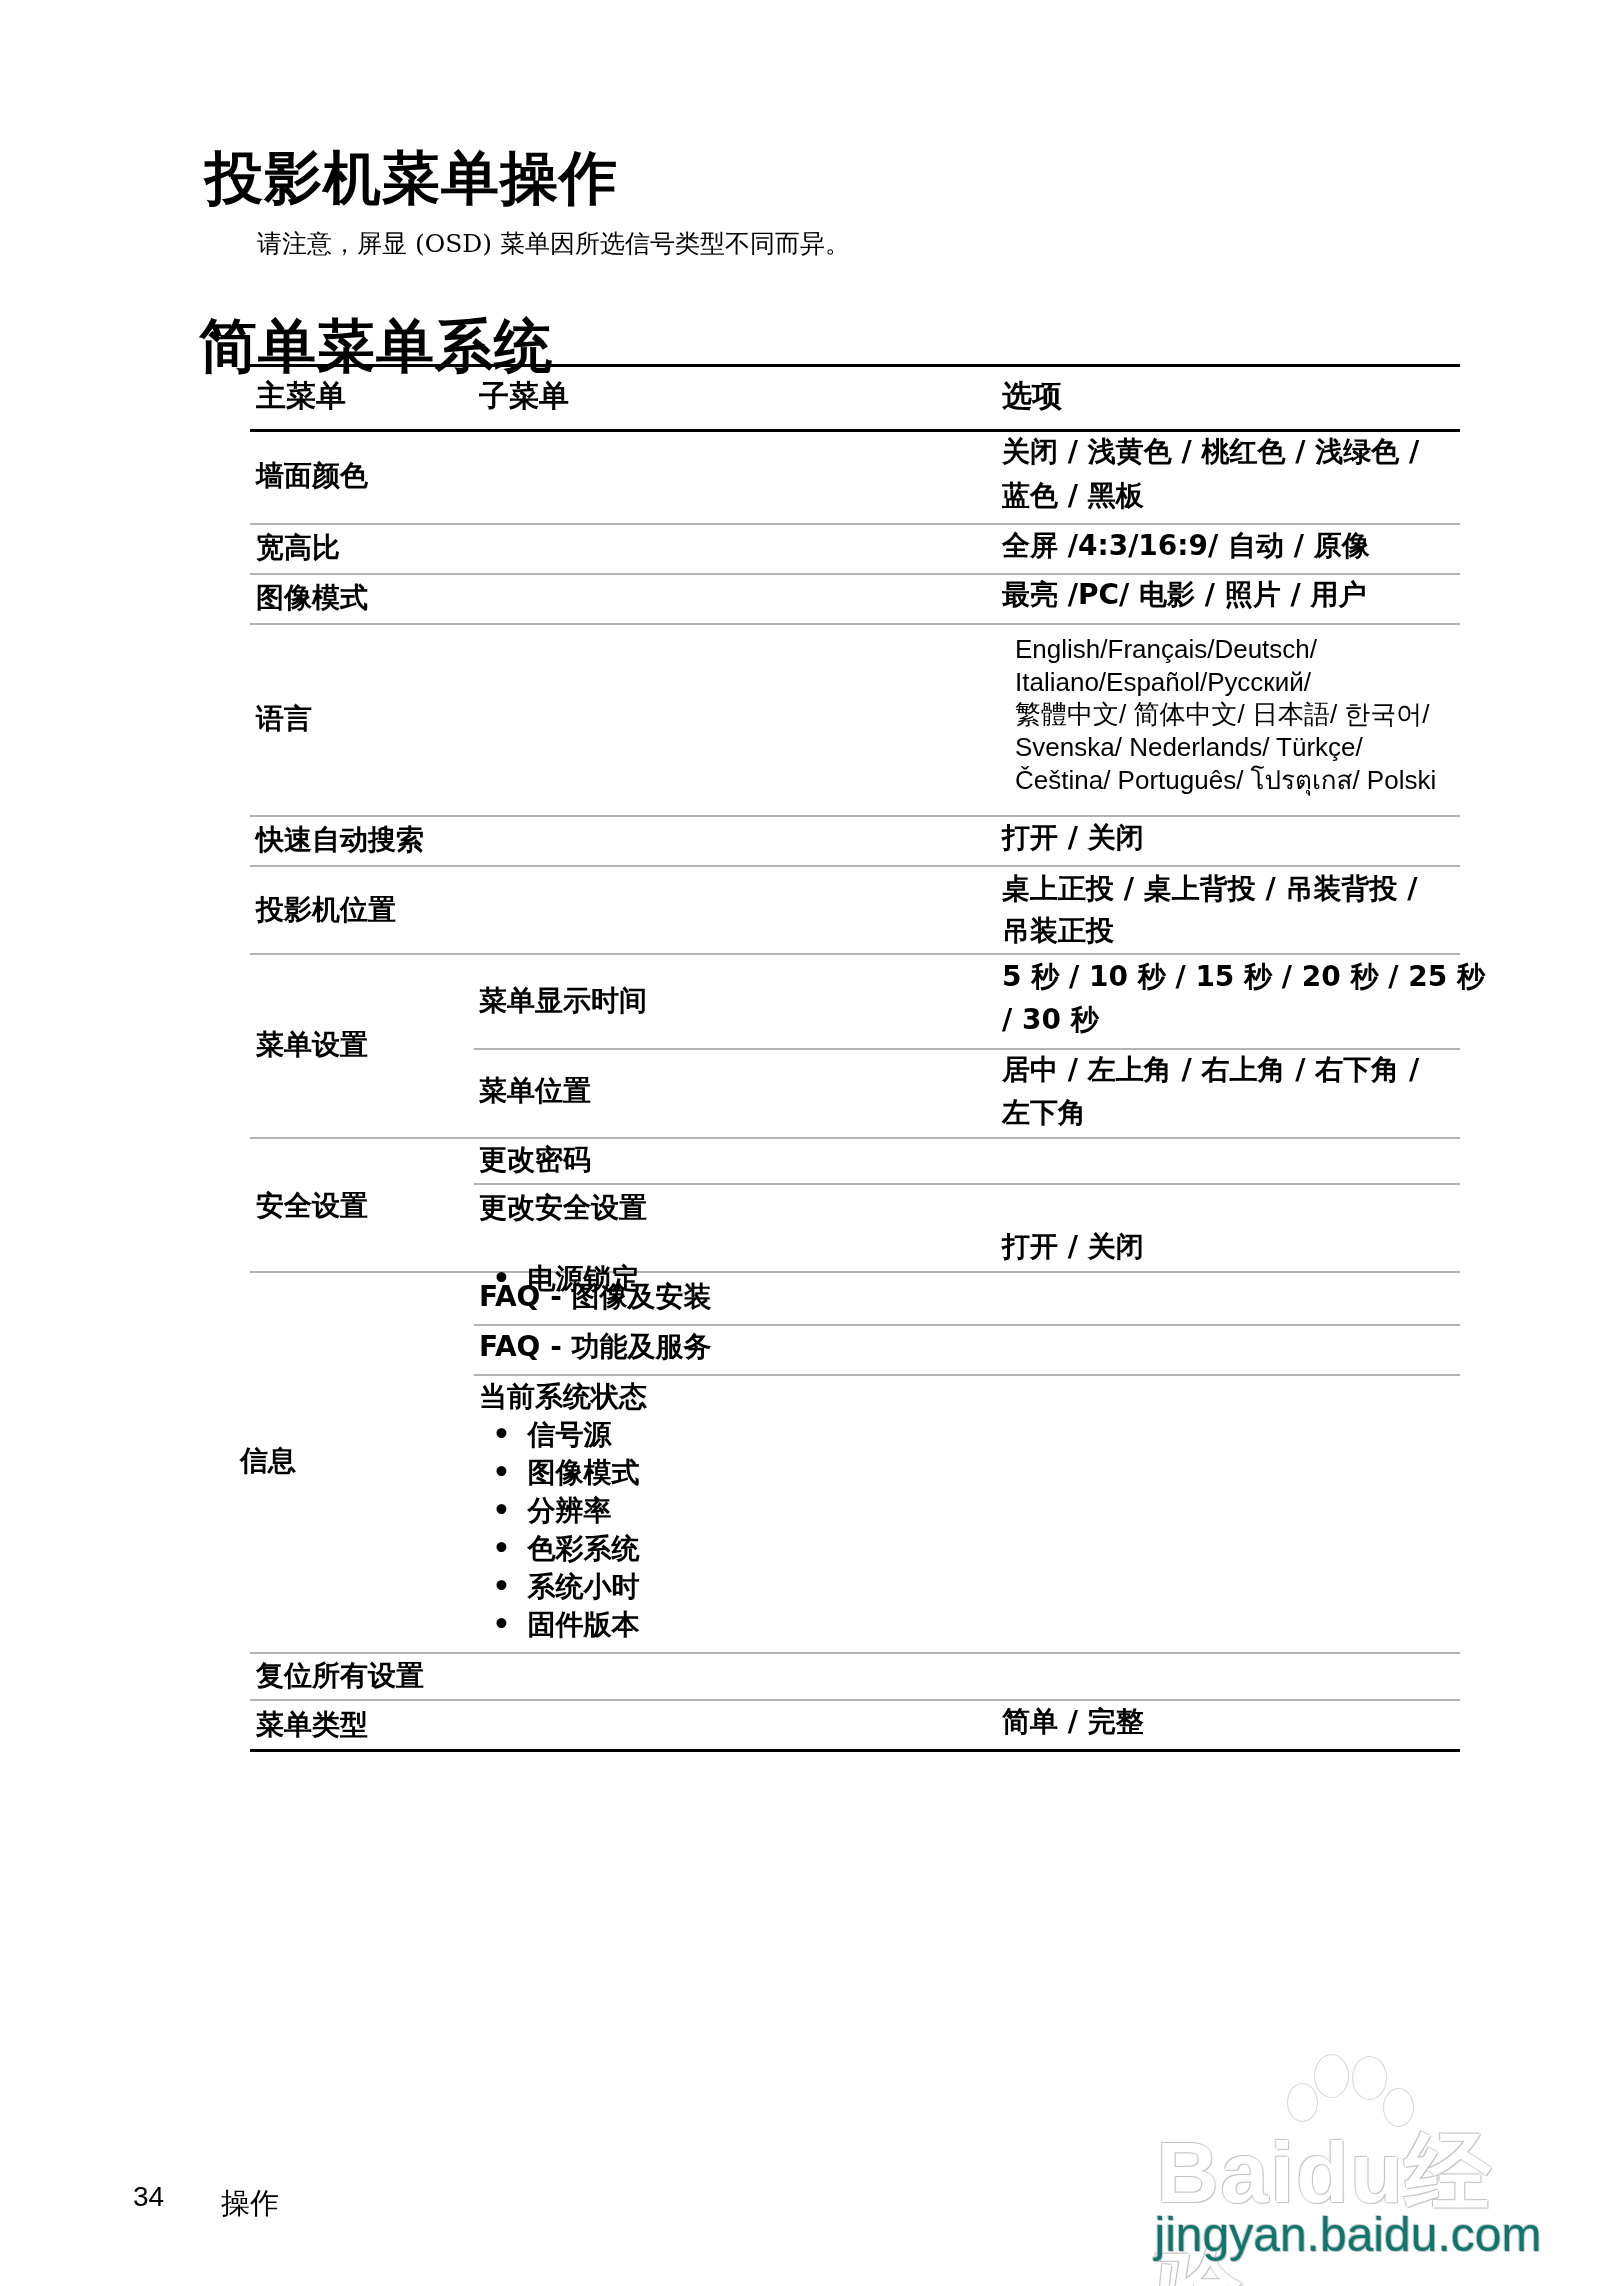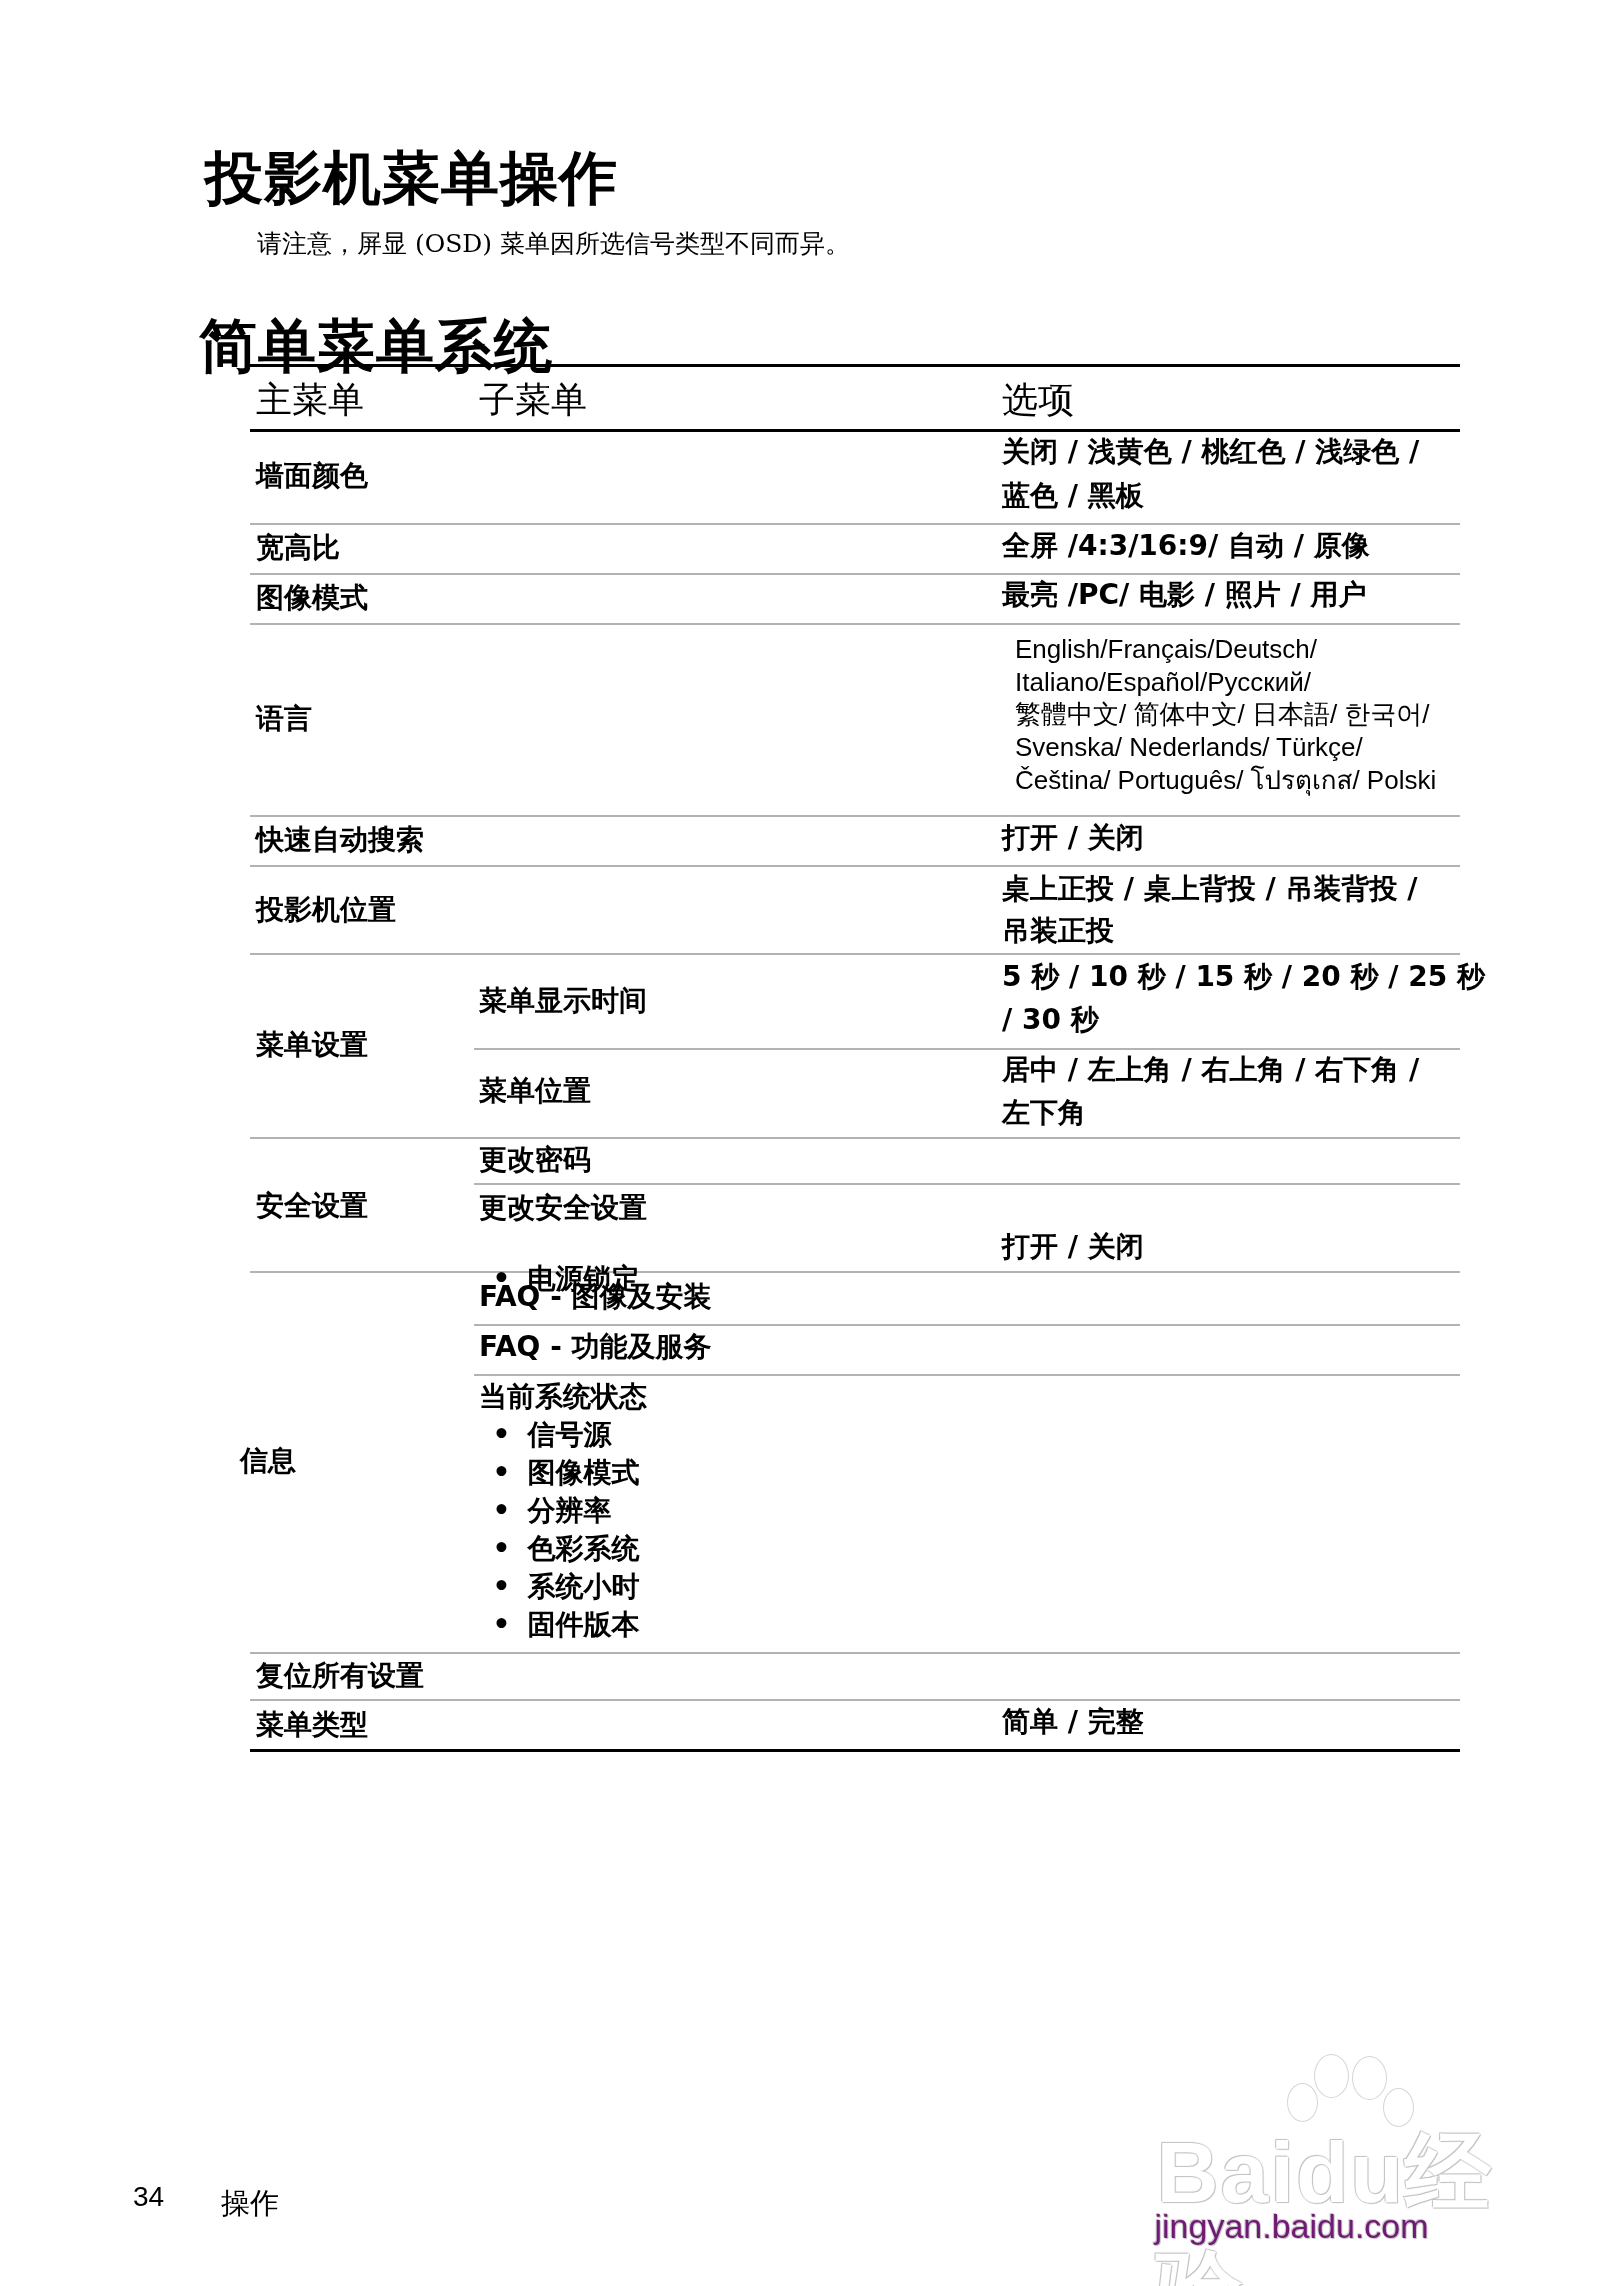--- a/index.html
+++ b/index.html
@@ -8,34 +8,34 @@
   .abs { position:absolute; }
   #page-title { left:169px; top:140px; font-size:58px; font-weight:bold; letter-spacing:1px; white-space:nowrap;margin-left:36px; }
   #page-note { left:257px; top:227px; font-size:25px; font-family:"DejaVu Serif","Liberation Serif",serif; white-space:nowrap; }
   #section-title { left:199px; top:308px; font-size:58px; font-weight:bold; letter-spacing:1px; white-space:nowrap; }
 
   .rule-thick { position:absolute; left:250px; width:1210px; height:2.9px; background:#000; }
   .rule-thin { position:absolute; height:1.9px; background:#b3b3b3; }
 
   .cell { position:absolute; font-size:28px; font-weight:bold; line-height:42px; white-space:nowrap; }
   .cell.lang { font-weight:normal; font-family:"Liberation Sans","DejaVu Sans",sans-serif; font-size:26px; line-height:33px;margin-left:13px; }
-  .hdr { position:absolute; font-size:36px; font-weight:normal; white-space:nowrap; }
+  .hdr { position:absolute; font-size:30px; font-weight:bold; white-space:nowrap; }
   .bullet-list { position:absolute; font-size:28px; font-weight:bold; line-height:38px; }
   .bullet-list .b { display:block; white-space:nowrap; }
   .bullet-list .dot { display:inline-block; width:35px; padding-left:13.4px; }
 
   #footer-page { left:133px; top:2181px; font-size:28px; font-family:"Liberation Sans",sans-serif; }
   #footer-label { left:221px; top:2184px; font-size:29px; }
 
   #watermark { left:1143px; top:2046px; width:403px; height:211px; color:#ffffff; }
   #watermark .wm-logo { position:absolute; left:13.4px; top:69px; font-size:86px; font-weight:bold;
       font-family:"Liberation Sans",sans-serif; color:#fff;
       text-shadow: 0 0 1.9px #bbb, 0 0 1.9px #bbb, 1px 1px 0 #ccc, -1px -1px 0 #ccc; letter-spacing:1.9px; }
-  #watermark .wm-url { position:absolute; left:11.5px; top:161px; font-size:34px; font-family:"Liberation Sans",sans-serif;
-      color:#701a75; text-shadow: 0 0 1.9px #bbb, 1px 1px 0 #ccc, -1px -1px 0 #ccc; }
+  #watermark .wm-url { position:absolute; left:11.5px; top:161px; font-size:48px; font-family:"Liberation Sans",sans-serif;
+      color:#0f766e; text-shadow: 0 0 1.9px #bbb, 1px 1px 0 #ccc, -1px -1px 0 #ccc; }
   #watermark .paw { position:absolute; border-radius:50%; border:1.9px solid #d6d6d6; background:#fff; }
 </style>
 </head>
 <body>
 
 <div id="page-title" class="abs">投影机菜单操作</div>
 <div id="page-note" class="abs">请注意，屏显 (OSD) 菜单因所选信号类型不同而异。</div>
 <div id="section-title" class="abs">简单菜单系统</div>
 
 <div>

